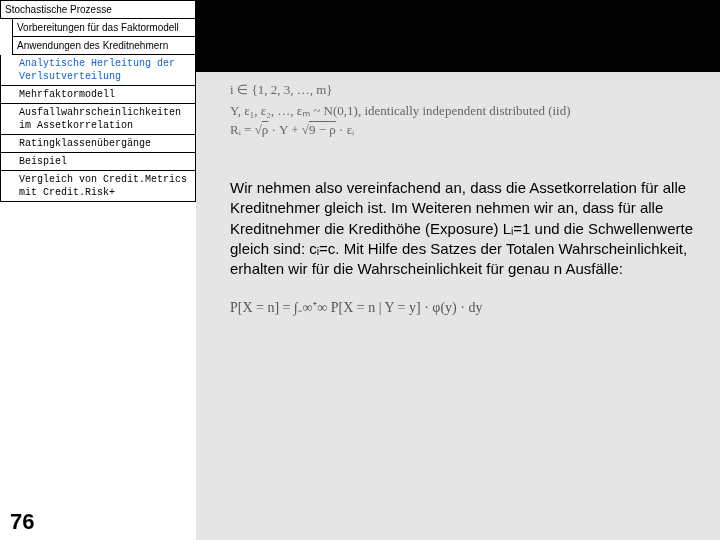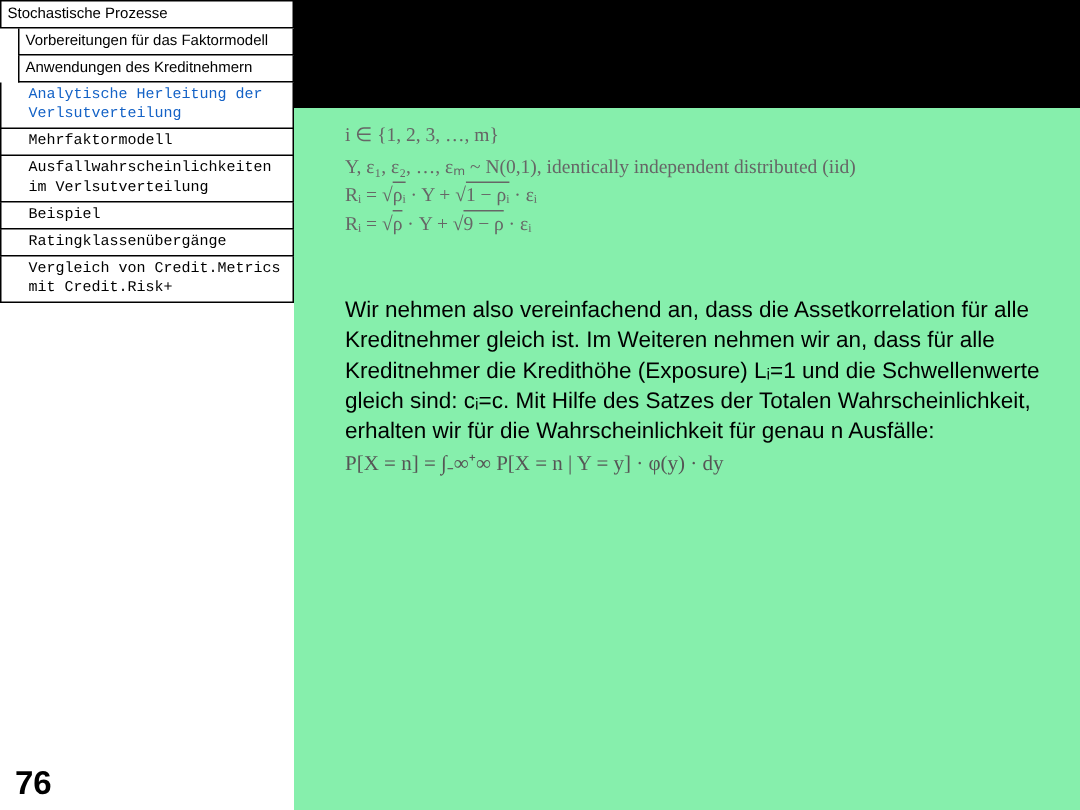--- a/index.html
+++ b/index.html
@@ -44,21 +44,21 @@
   .page-num {
     position: absolute;
     left: 10px;
     bottom: 5px;
     font-size: 22px;
     font-weight: bold;
   }
   .main {
     flex: 1;
     position: relative;
-    background: #86efac;
+    background: #e5e5e5;
   }
   .dark-banner {
     height: 72px;
     background: #000;
     width: 100%;
   }
   .content {
     padding: 0 26px 0 34px;
   }
   .intro {
@@ -73,54 +73,52 @@
     font-size: 13px;
     color: #666;
   }
   .formula-block div { margin: 3px 0; white-space: nowrap; }
   .body-text {
     margin-top: 40px;
     font-size: 15px;
     line-height: 1.35;
   }
   .integral-block {
+    margin-top: 18px;
     font-family: "Times New Roman", Times, serif;
     font-size: 14px;
     color: #555;
   }
   .sqrt { text-decoration: overline; }
 </style>
 </head>
 <body>
 
 <div class="page">
   <div class="sidebar">
     <div class="nav-item">Stochastische Prozesse</div>
     <div class="nav-item">Vorbereitungen für das Faktormodell</div>
     <div class="nav-item">Anwendungen des Kreditnehmern</div>
     <div class="nav-sub nav-active">Analytische Herleitung der Verlsutverteilung</div>
     <div class="nav-sub">Mehrfaktormodell</div>
-    <div class="nav-sub">Ausfallwahrscheinlichkeiten im Verlsutverteilung</div>
+    <div class="nav-sub">Ausfallwahrscheinlichkeiten im Assetkorrelation</div>
+    <div class="nav-sub">Ratingklassenübergänge</div>
     <div class="nav-sub">Beispiel</div>
-    <div class="nav-sub">Ratingklassenübergänge</div>
     <div class="nav-sub">Vergleich von Credit.Metrics mit Credit.Risk+</div>
     <div class="sidebar-fill"></div>
   </div>
 
   <div class="main">
     <div class="dark-banner"></div>
     <div class="content">
       <div class="intro">Wir betrachten ein Portfolio mit m Kreditnehmern:</div>
 
       <div class="formula-block">
         <div>i ∈ {1, 2, 3, …, m}</div>
         <div>Y, ε₁, ε₂, …, εₘ ~ N(0,1), identically independent distributed (iid)</div>
-        <div>
-          <span>Rᵢ = </span>√<span class="sqrt">ρᵢ</span><span> · Y + </span>√<span class="sqrt">1 − ρᵢ</span><span> · εᵢ</span>
-        </div>
         <div>
           <span>Rᵢ = </span>√<span class="sqrt">ρ</span><span> · Y + </span>√<span class="sqrt">9 − ρ</span><span> · εᵢ</span>
         </div>
       </div>
 
       <div class="body-text">Wir nehmen also vereinfachend an, dass die Assetkorrelation für alle Kreditnehmer gleich ist. Im Weiteren nehmen wir an, dass für alle Kreditnehmer die Kredithöhe (Exposure) Lᵢ=1 und die Schwellenwerte gleich sind: cᵢ=c. Mit Hilfe des Satzes der Totalen Wahrscheinlichkeit, erhalten wir für die Wahrscheinlichkeit für genau n Ausfälle:</div>
 
       <div class="integral-block">P[X = n] = ∫₋∞⁺∞ P[X = n | Y = y] · φ(y) · dy</div>
     </div>
   </div>

